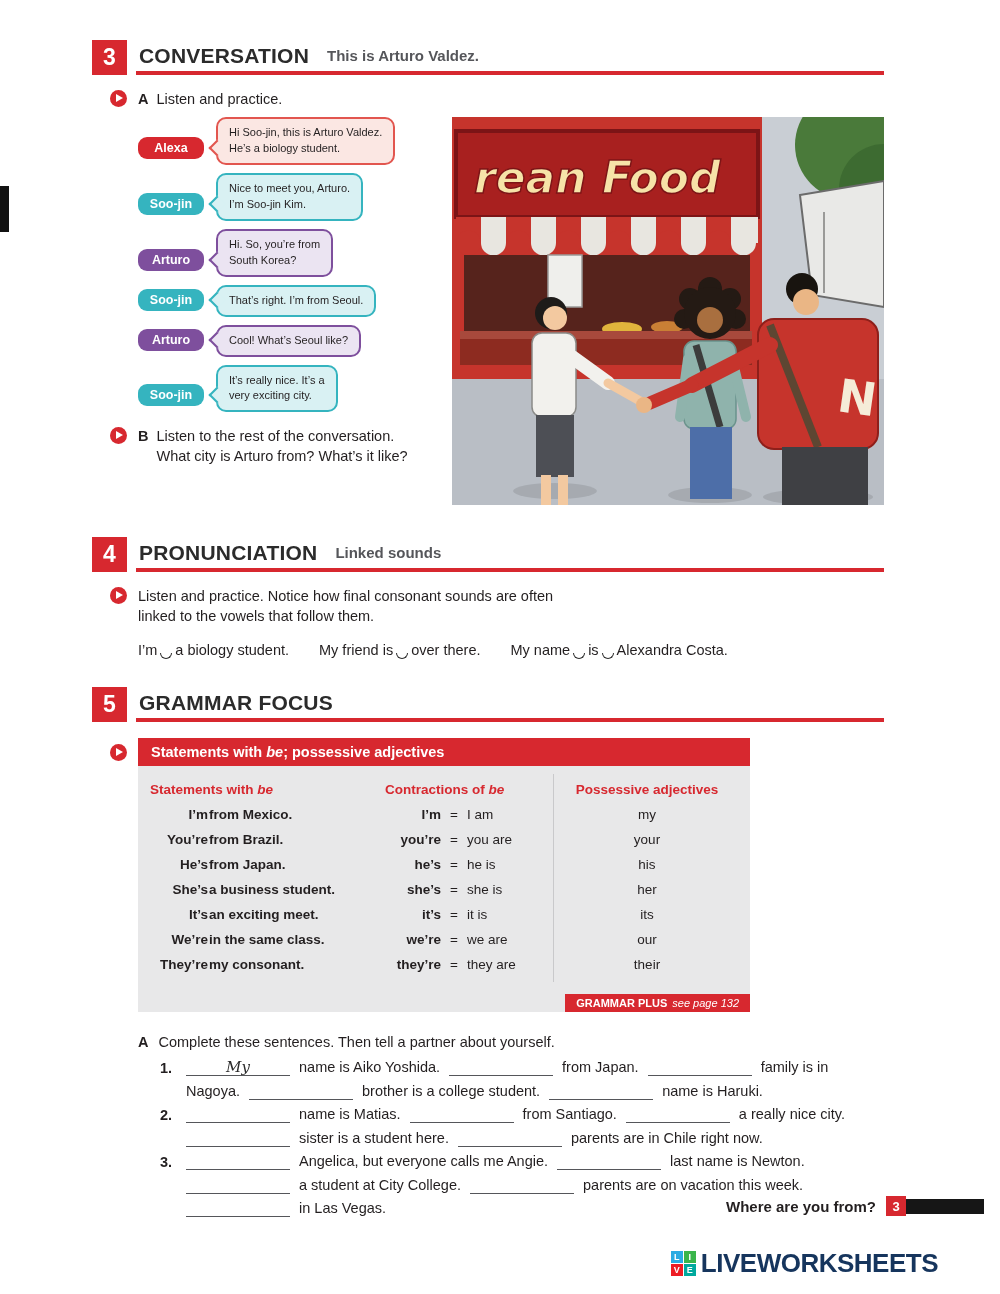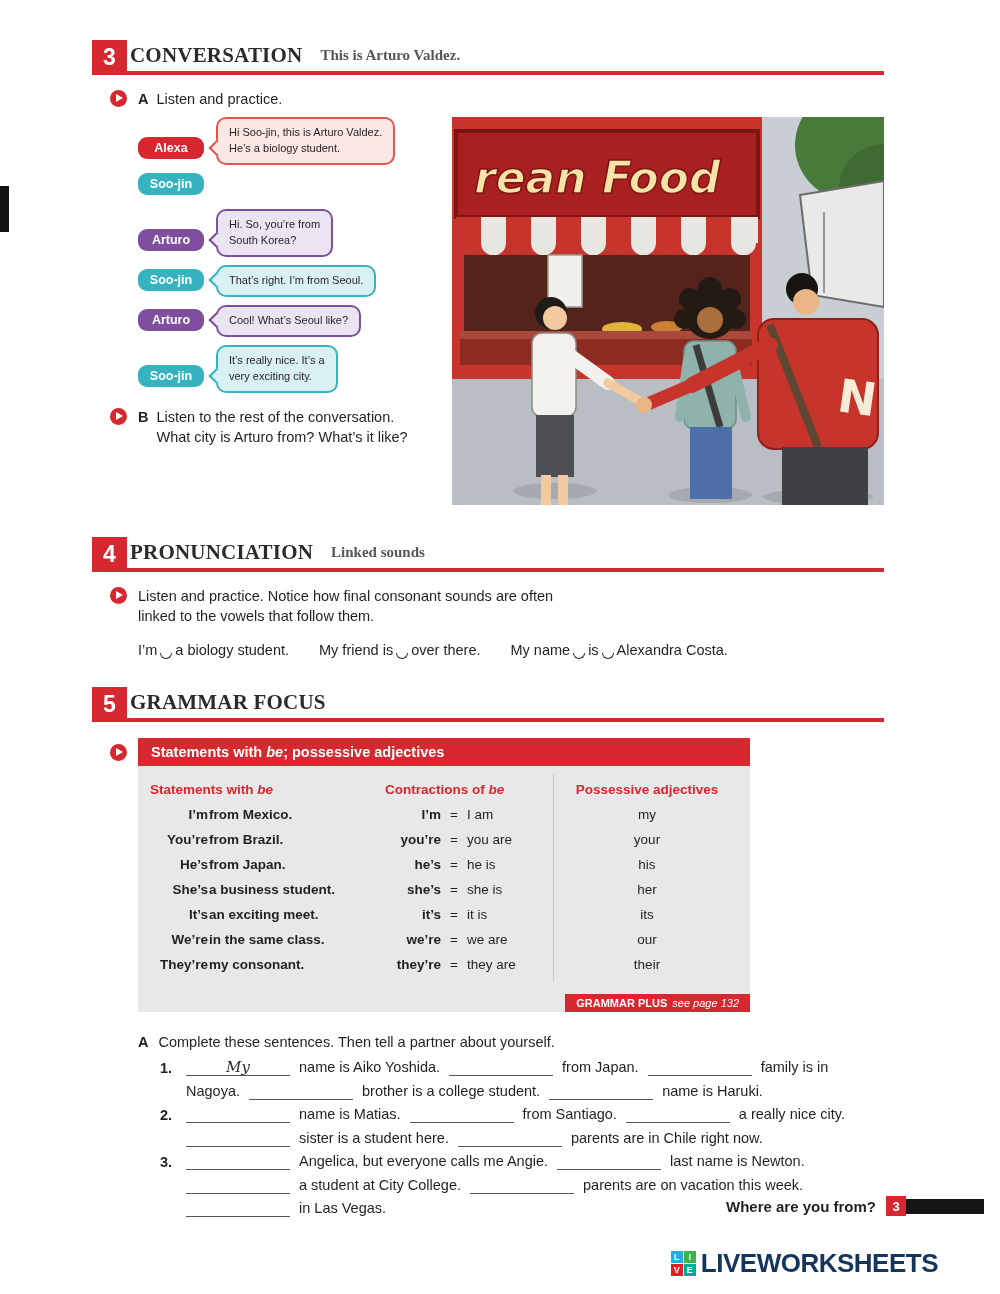--- a/index.html
+++ b/index.html
@@ -6,21 +6,21 @@
   html,body { margin:0; padding:0; background:#fff; }
   .page { position:relative; width:1000px; height:1294px; background:#fff; overflow:hidden;
           font-family:"Liberation Sans", sans-serif; color:#231f20; }
   .left-tab { position:absolute; left:0; top:186px; width:9px; height:46px; background:#121212; }
   .content { position:absolute; left:92px; top:40px; width:792px; }
 
   
   .sec-head { display:flex; align-items:stretch; }
   .sec-num { flex:0 0 35px; width:35px; height:35px; background:var(--red,#d7282f); color:#fff;
              font-weight:bold; font-size:23px; display:flex; align-items:center; justify-content:center; }
-  .sec-head-right { flex:1; display:flex; flex-direction:column; height:35px;font-family:Liberation Serif, serif; }
+  .sec-head-right { flex:1; margin-left:9px; display:flex; flex-direction:column; height:35px; }
   .titles { flex:1; display:flex; align-items:center; padding-left:3px; }
   .sec-title { font-size:21px; font-weight:bold; letter-spacing:.2px; color:#2b2b2b; }
   .sec-sub { font-size:15px; font-weight:bold; color:#55565a; margin-left:18px; }
   .sec-rule { height:4px; background:var(--red,#d7282f); }
 
   
   .part-row { margin:14px 0 0 18px; display:flex; align-items:flex-start; font-size:14.5px; line-height:1.38; }
   .play { width:17px; height:17px; border-radius:50%; background:var(--red,#d7282f); position:relative;
           flex:0 0 17px; margin-top:1px; cursor:pointer; }
   .play::after { content:""; position:absolute; left:6px; top:4px;
@@ -134,20 +134,24 @@
         <div class="dialogue" id="dialogue">
             <div class="d-row">
               <span class="pill pill-red">Alexa</span>
               <div class="bubble bubble-red">
                 <div class="b-line">Hi Soo-jin, this is Arturo Valdez.</div>
                 <div class="b-line">He’s a biology student.</div>
               </div>
             </div>
             <div class="d-row">
               <span class="pill pill-teal">Soo-jin</span>
+              <div class="bubble bubble-teal">
+                <div class="b-line">Nice to meet you, Arturo.</div>
+                <div class="b-line">I’m Soo-jin Kim.</div>
+              </div>
             </div>
             <div class="d-row">
               <span class="pill pill-purple">Arturo</span>
               <div class="bubble bubble-purple">
                 <div class="b-line">Hi. So, you’re from</div>
                 <div class="b-line">South Korea?</div>
               </div>
             </div>
             <div class="d-row">
               <span class="pill pill-teal">Soo-jin</span>

